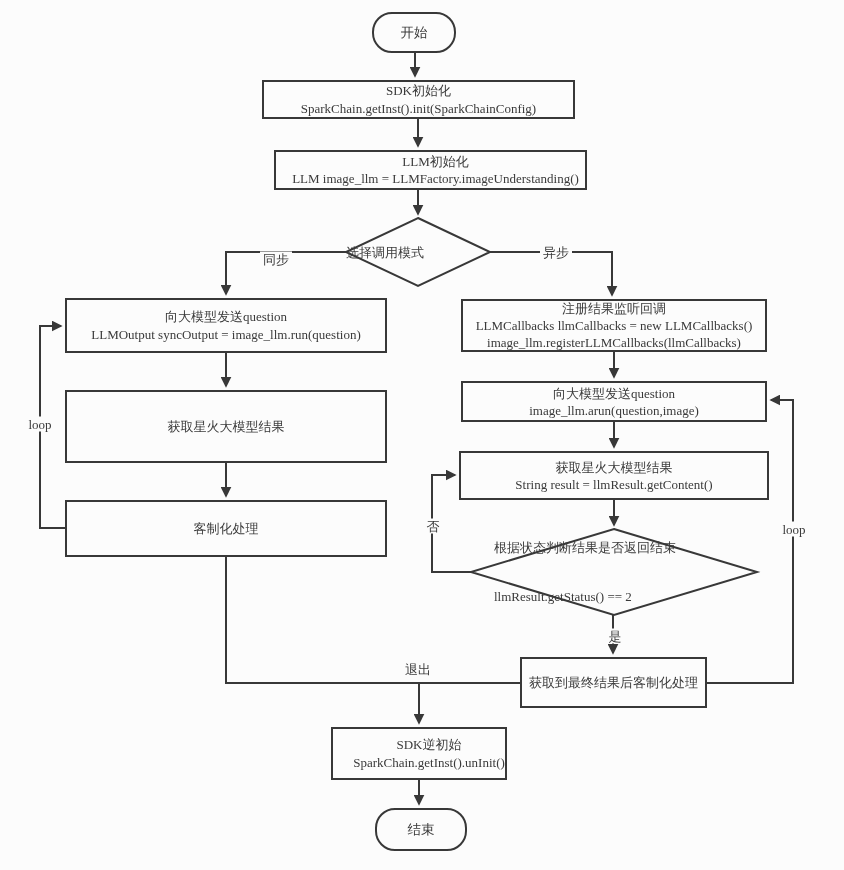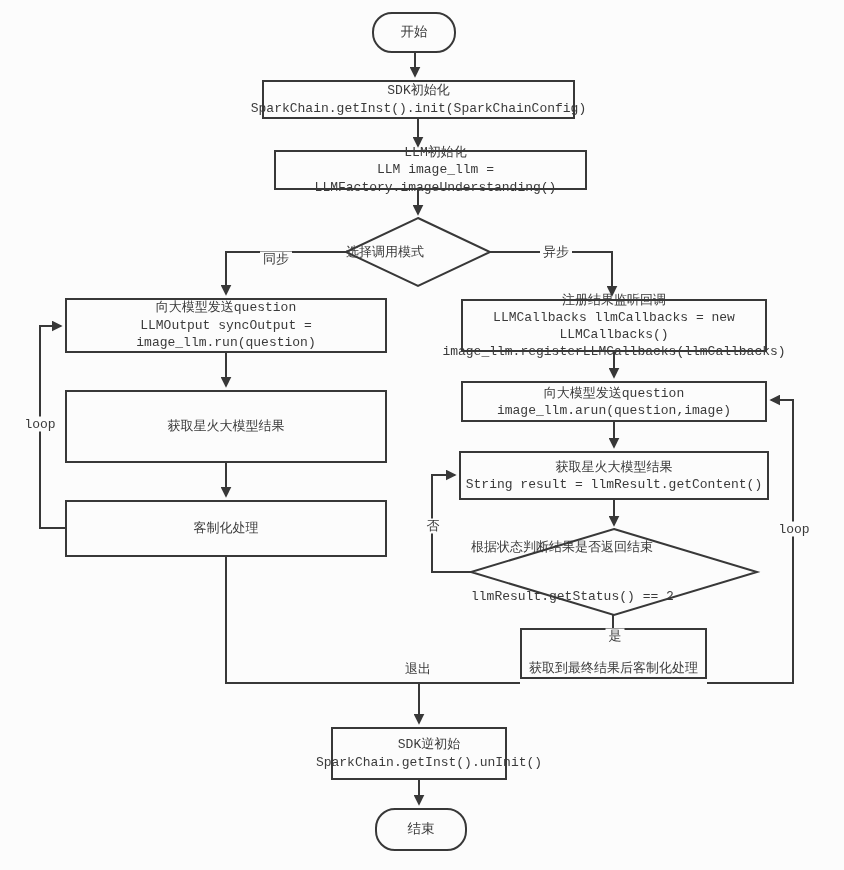--- a/index.html
+++ b/index.html
@@ -3,21 +3,21 @@
 <meta charset="utf-8">
 <style>
   :root{
     --bg:#fcfcfc;
     --line:#383838;
     --text:#3a3a3a;
   }
   html,body{margin:0;padding:0;background:var(--bg);}
   .canvas{
     position:relative;width:844px;height:851px;background:var(--bg);
-    font-family:Liberation Mono, monospace;
+    font-family:Liberation Serif, serif;
     color:var(--text);overflow:hidden;
   }
   svg.edges{position:absolute;left:0;top:0;z-index:1;color:var(--line);}
   .node{
     position:absolute;z-index:2;box-sizing:border-box;
     border:2px solid var(--line);background:var(--bg);
     display:flex;flex-direction:column;align-items:center;justify-content:center;
     text-align:center;font-size:13px;line-height:17.5px;
   }
   .terminator{border-radius:20px;font-size:13.5px;}
@@ -108,26 +108,26 @@
   <div class="node" style="left:461px;top:381px;width:306px;height:41px;line-height:17px;">
     <div>向大模型发送question</div>
     <div>image_llm.arun(question,image)</div>
   </div>
 
   <div class="node" style="left:459px;top:451px;width:310px;height:49px;line-height:17px;">
     <div>获取星火大模型结果</div>
     <div>String result = llmResult.getContent()</div>
   </div>
 
-  <div class="dtext" style="left:471px;top:529px;width:286px;height:86px;gap:32px;">
+  <div class="dtext" style="left:494px;top:529px;width:286px;height:86px;gap:32px;">
     <div>根据状态判断结果是否返回结束</div>
     <div>llmResult.getStatus() == 2</div>
   </div>
 
-  <div class="node" style="left:520px;top:628px;width:187px;height:51px;justify-content:flex-end;">
+  <div class="node" style="left:520px;top:657px;width:187px;height:51px;">
     <div>获取到最终结果后客制化处理</div>
   </div>
 
   <div class="node" style="left:331px;top:727px;width:176px;height:53px;padding-left:20px;">
     <div>SDK逆初始</div>
     <div>SparkChain.getInst().unInit()</div>
   </div>
 
   <div class="node terminator" style="left:375px;top:808px;width:92px;height:43px;">
     <div>结束</div>

